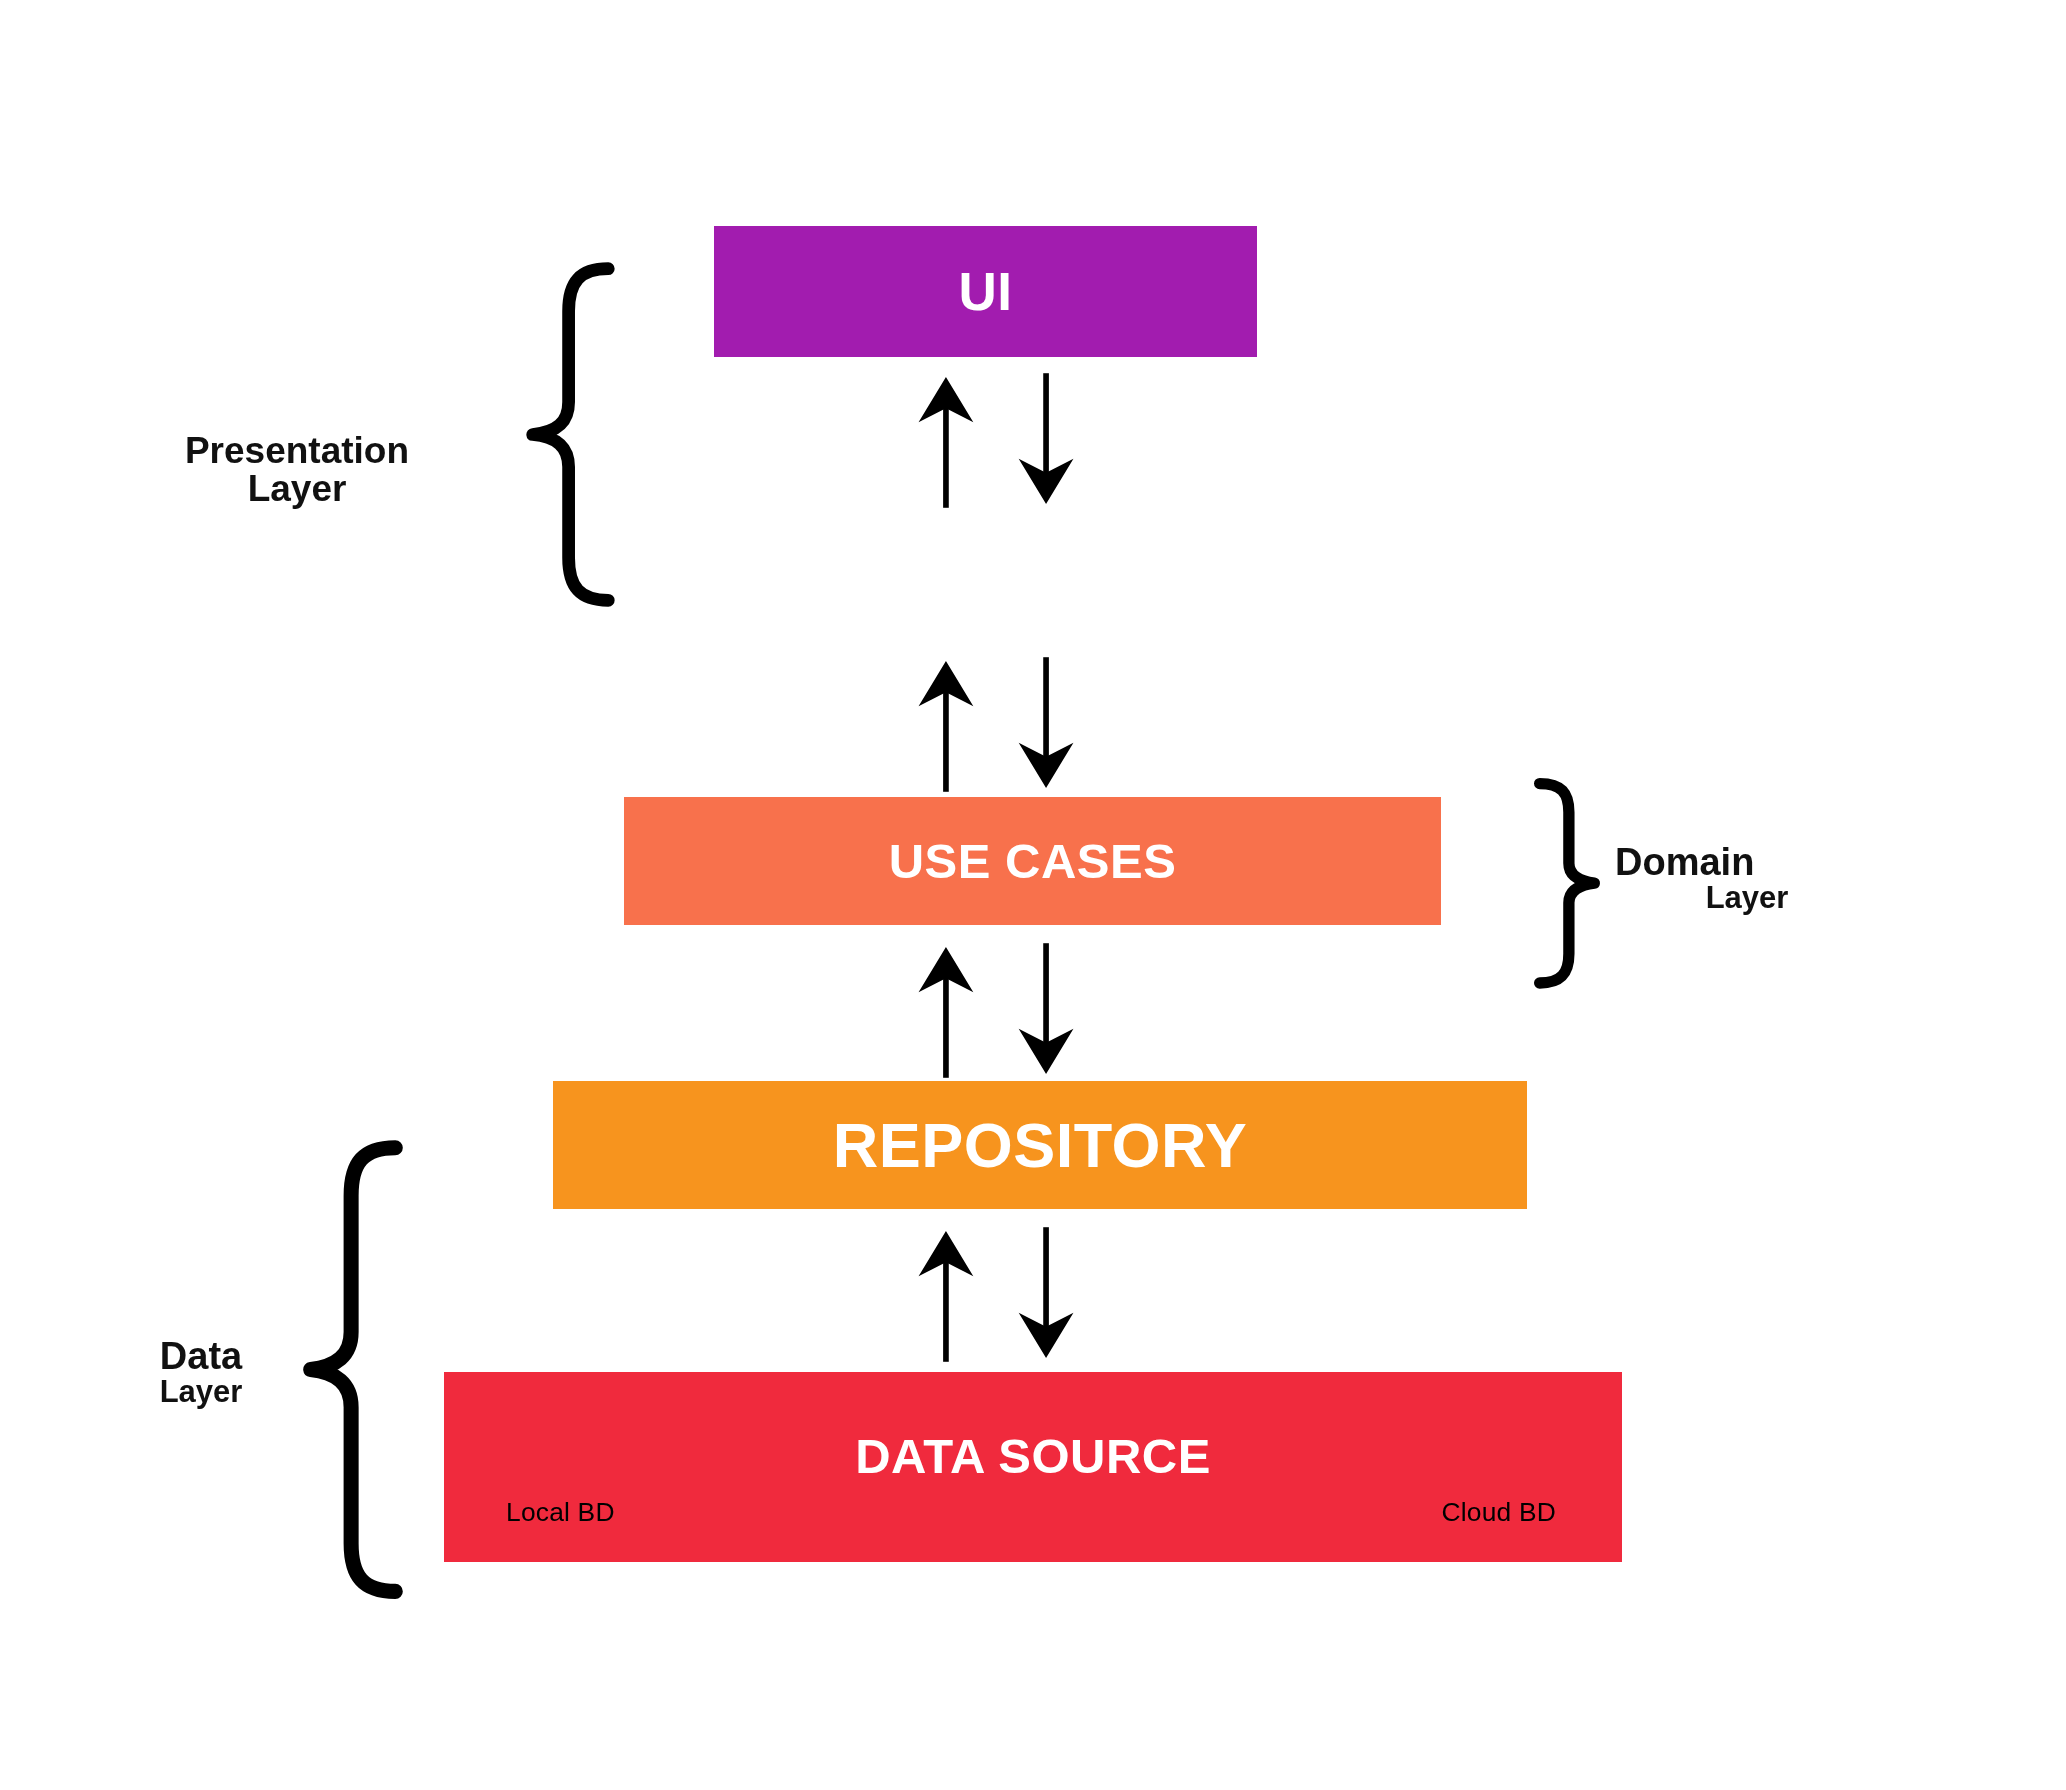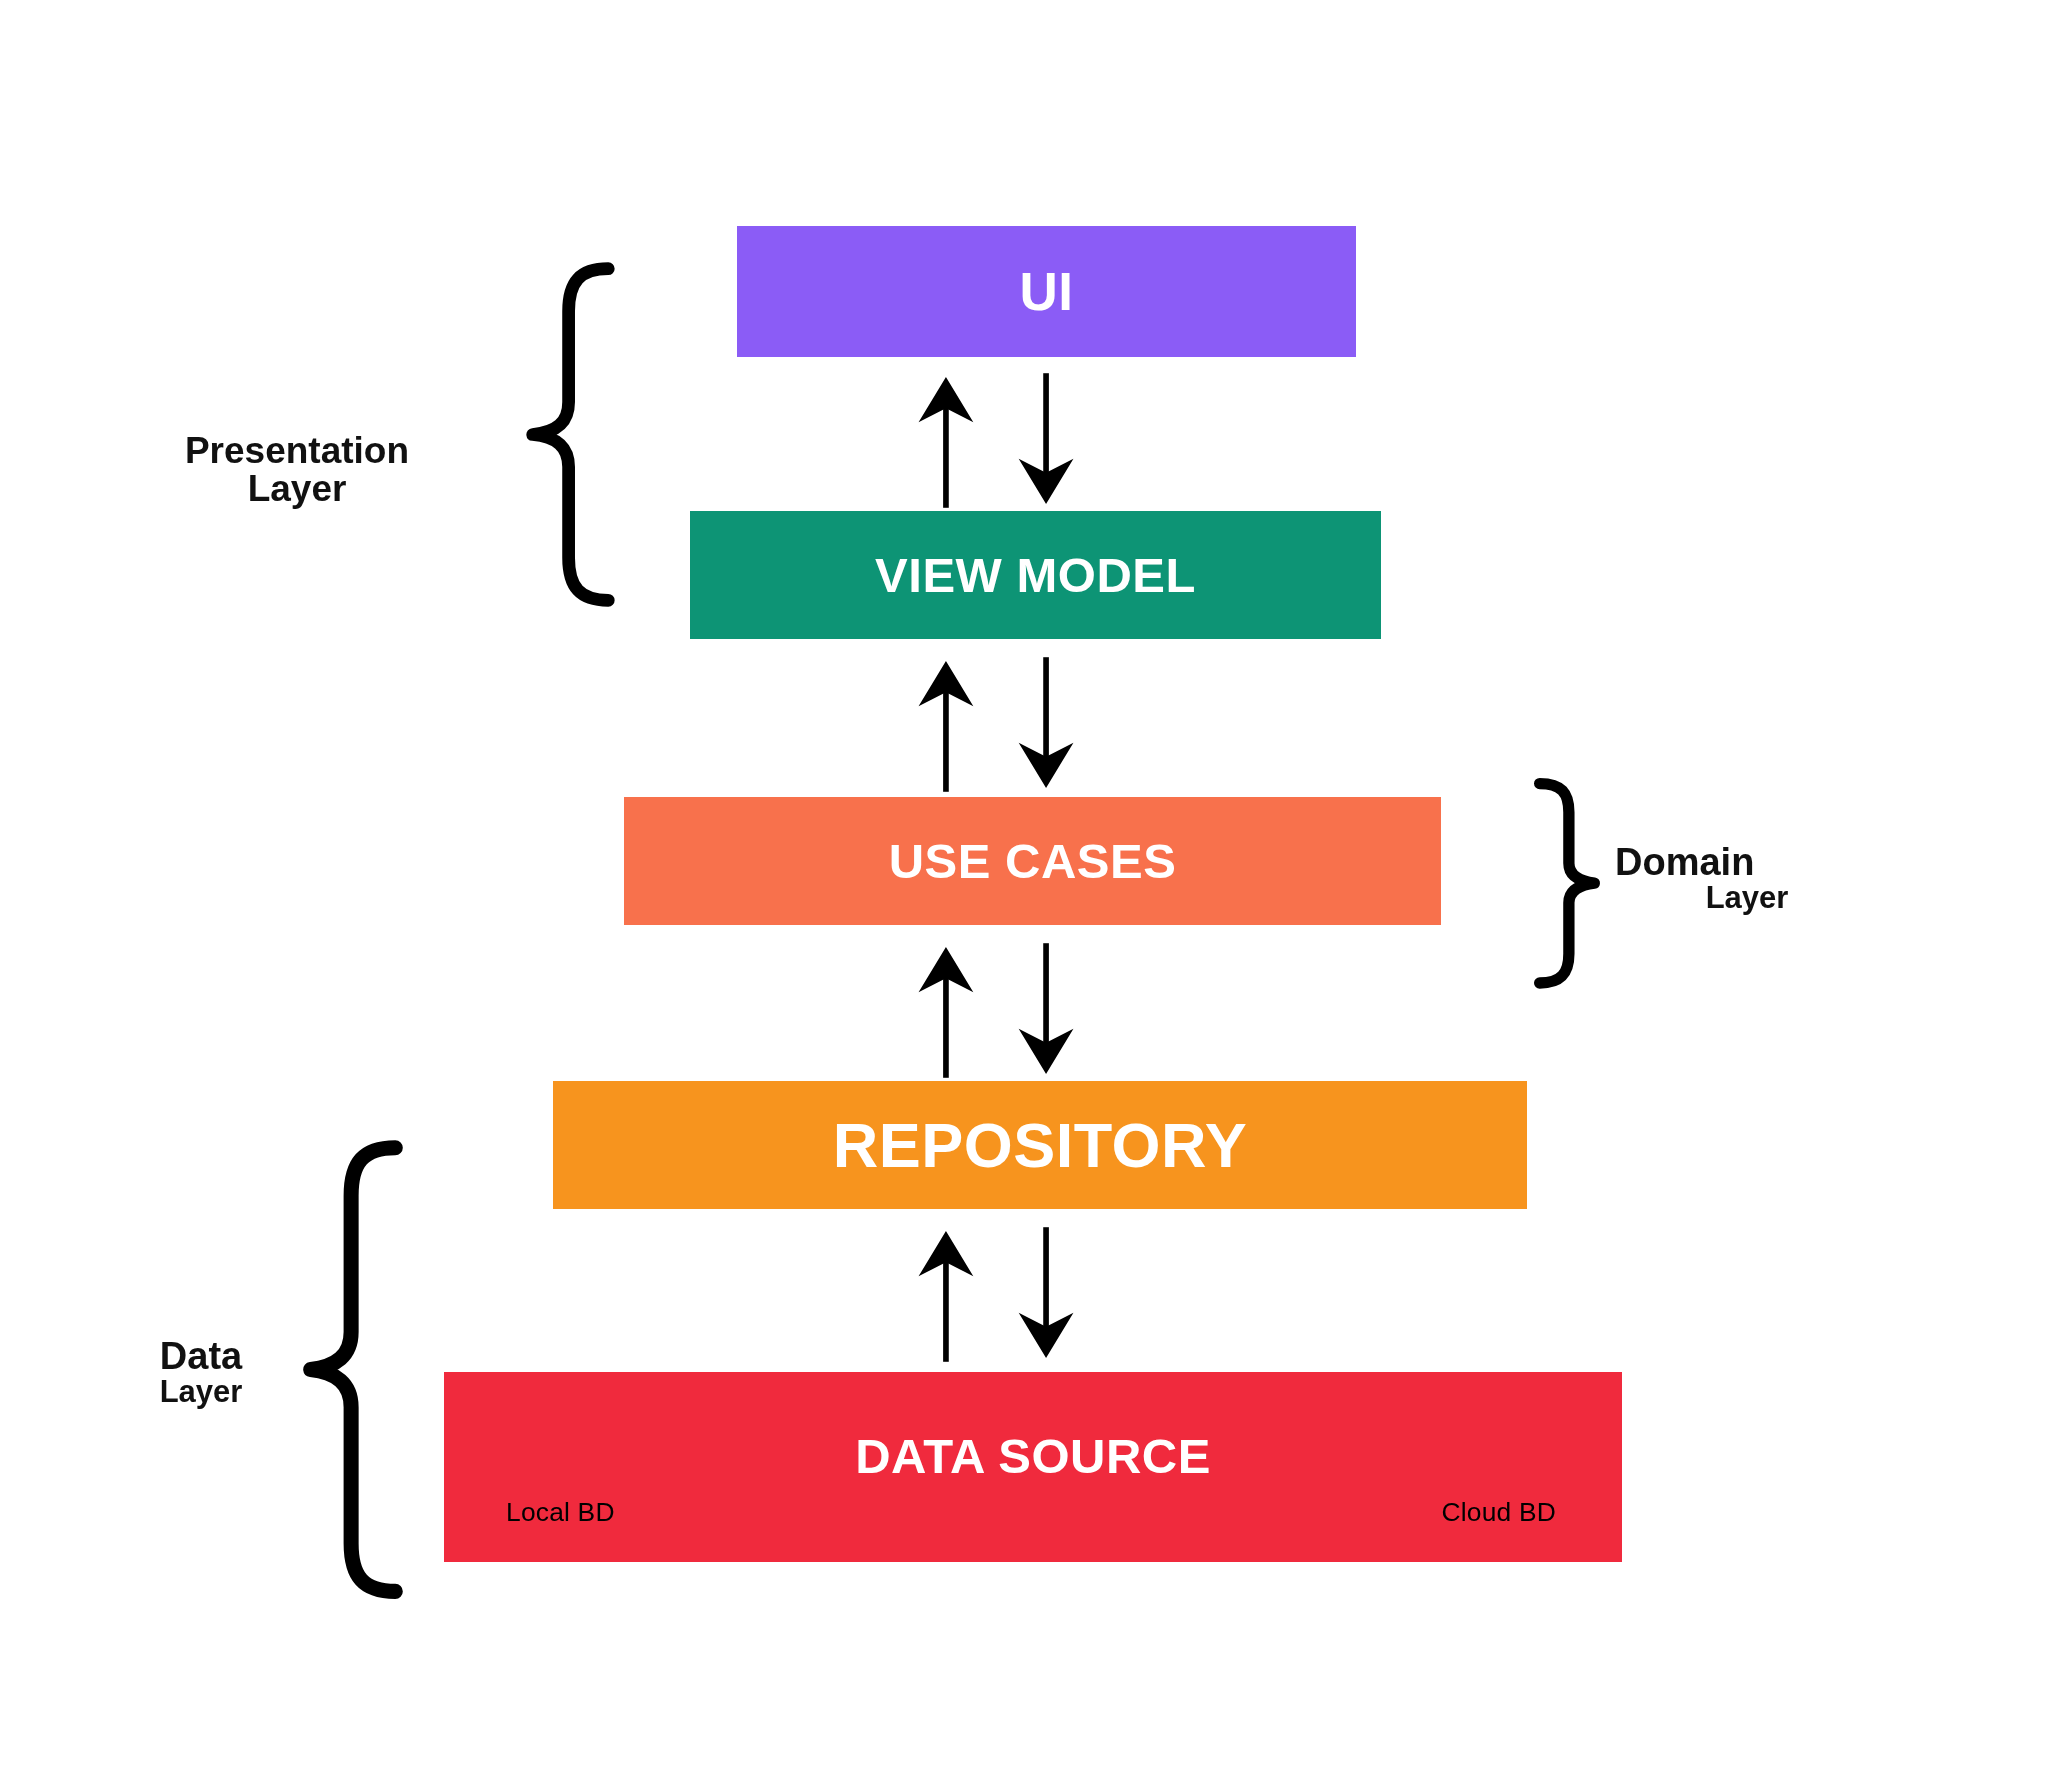--- a/index.html
+++ b/index.html
@@ -27,22 +27,22 @@
     text-align:center;
     line-height:1;
   }
   .layer-box .box-title{
     color:#ffffff;
     font-weight:bold;
     display:block;
   }
 
   #box-ui{
-    left:737px; top:226px; width:619px; height:131px;
-    background:#8b5cf6;
+    left:714px; top:226px; width:543px; height:131px;
+    background:#a21caf;
     font-size:53px;
   }
   #box-viewmodel{
     left:690px; top:511px; width:691px; height:128px;
     background:#0D9475;
     font-size:49px;
   }
   #box-usecases{
     left:624px; top:797px; width:817px; height:128px;
     background:#F8714C;
@@ -159,23 +159,20 @@
         <path d="M74 8 L132 104 L74 74 L16 104 Z" fill="#000000"></path>
       </g>
 
       <g>
         <path d="M286 0 L286 239" stroke="#000000" stroke-width="12"></path>
         <path d="M286 277 L228 181 L286 211 L344 181 Z" fill="#000000"></path>
       </g>
     </svg>
   </div>
 
-  <div class="layer-box" id="box-viewmodel">
-    <span class="box-title">VIEW MODEL</span>
-  </div>
 
   <div class="arrow-pair" id="arrows-vm-uc">
     <svg width="170" height="135" viewBox="0 0 360 285" fill="none" aria-hidden="true">
       <g>
         <path d="M74 285 L74 46" stroke="#000000" stroke-width="12"></path>
         <path d="M74 8 L132 104 L74 74 L16 104 Z" fill="#000000"></path>
       </g>
       <g>
         <path d="M286 0 L286 239" stroke="#000000" stroke-width="12"></path>
         <path d="M286 277 L228 181 L286 211 L344 181 Z" fill="#000000"></path>

